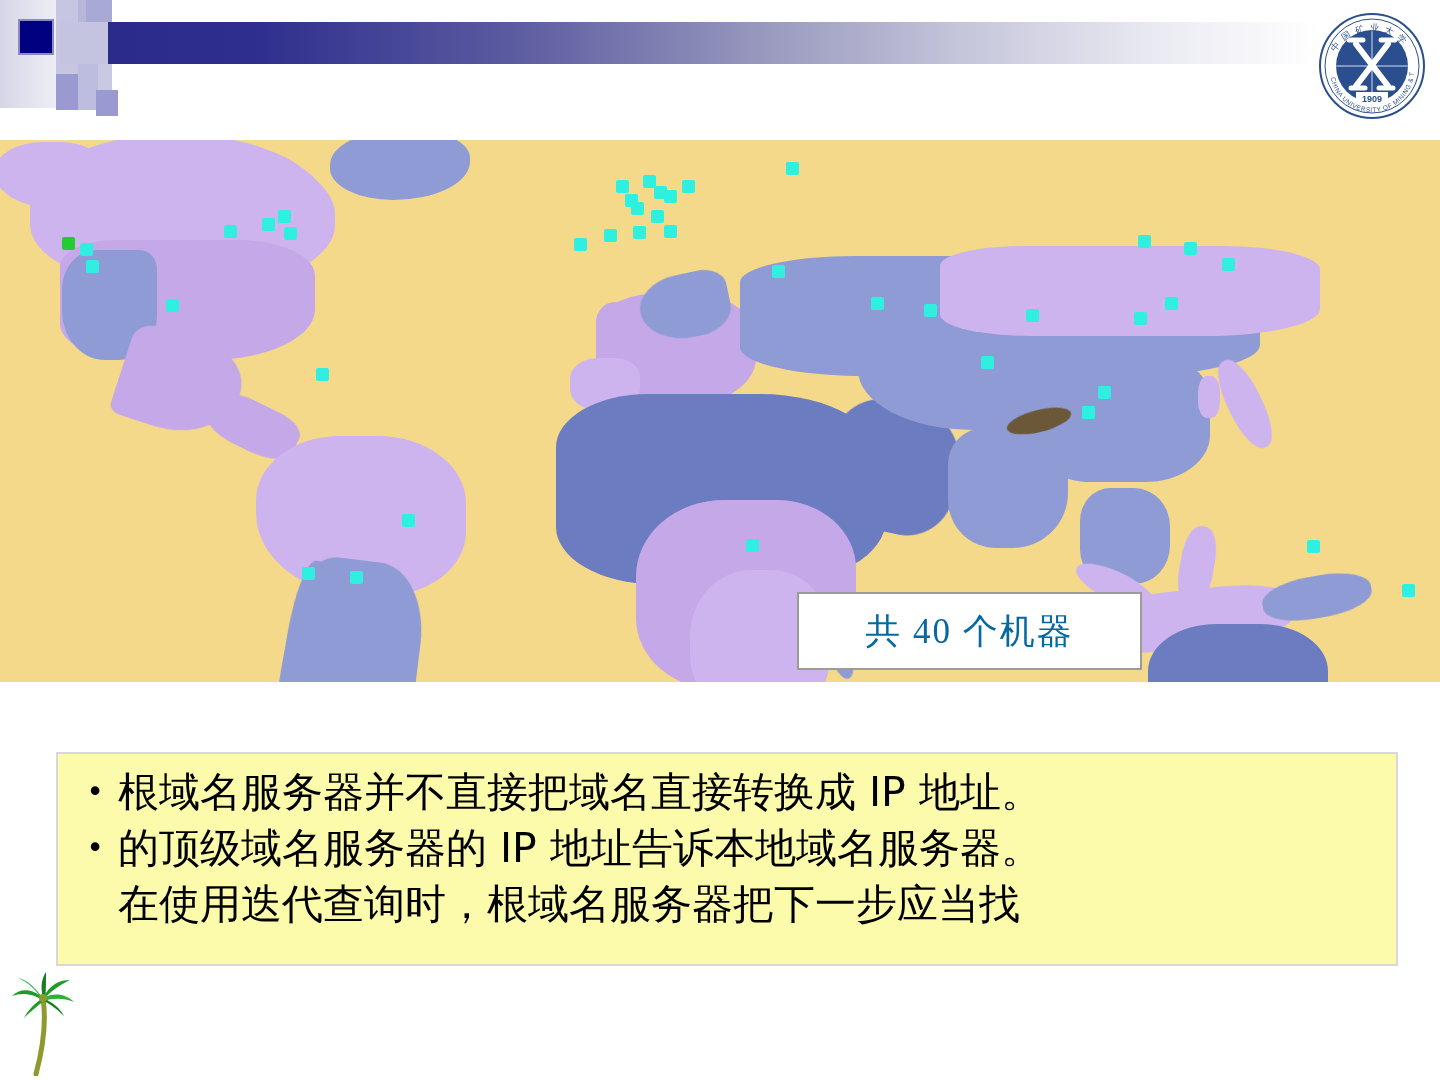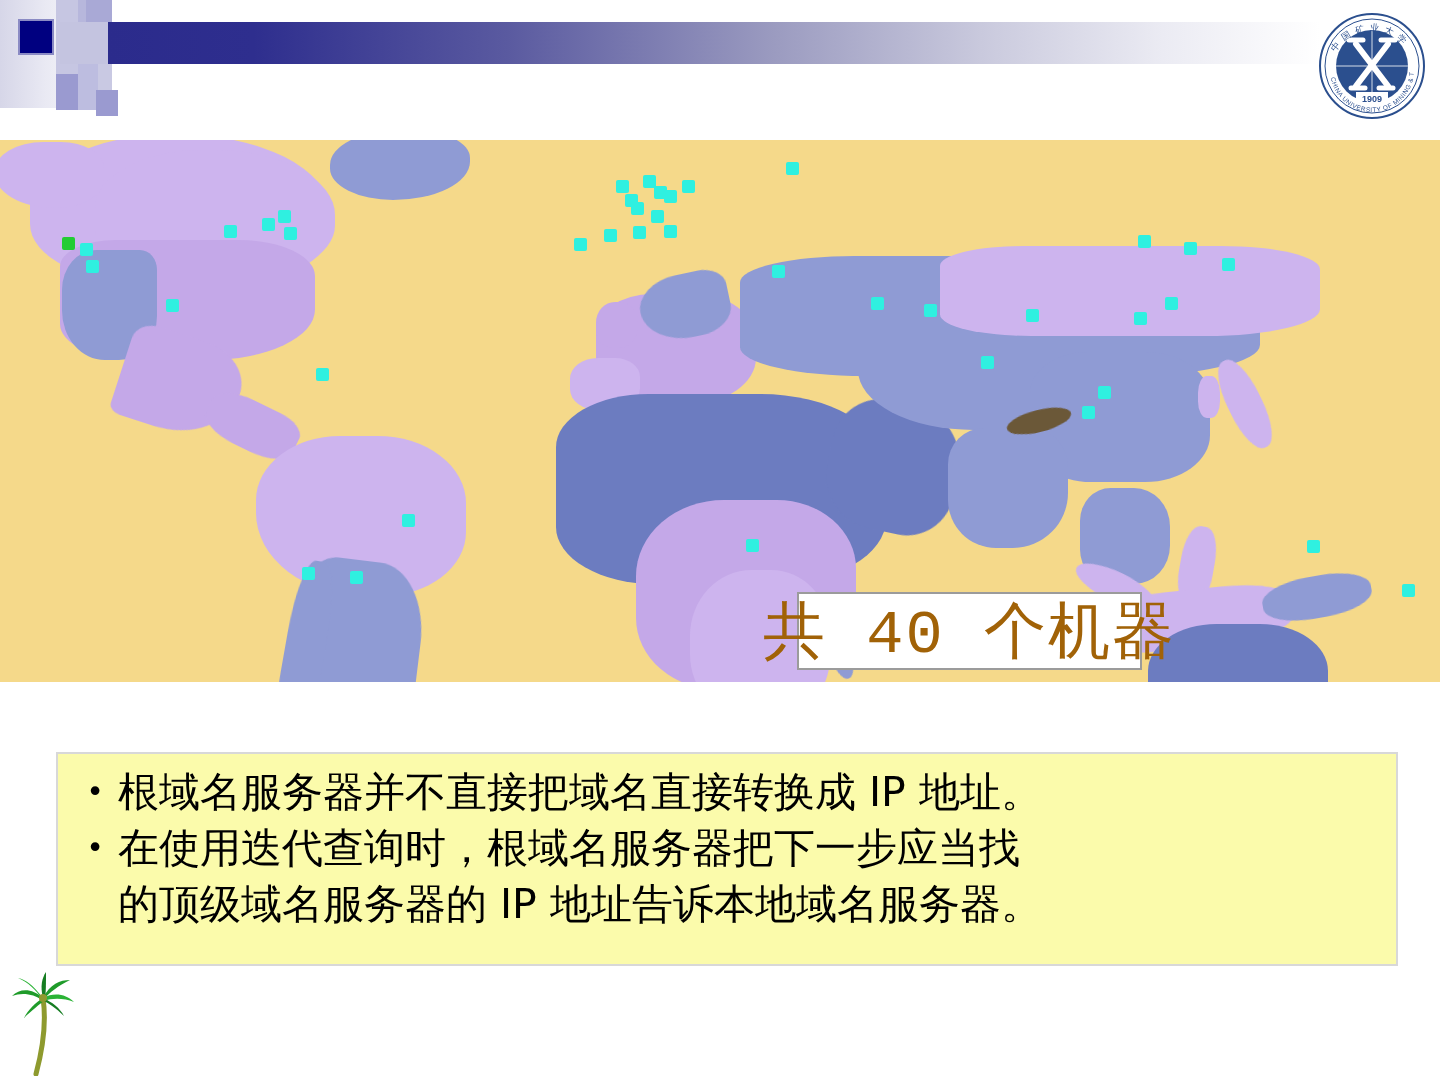--- a/index.html
+++ b/index.html
@@ -113,23 +113,23 @@
     width: 345px;
     height: 78px;
     background: #ffffff;
     border: 2px solid #9b9b9b;
     display: flex;
     align-items: center;
     justify-content: center;
     box-sizing: border-box;
   }
   .count-box span {
-    font-family: Liberation Mono, monospace;
-    font-size: 62px;
-    color: #a16207;
+    font-family: Liberation Serif, serif;
+    font-size: 35px;
+    color: #0369a1;
     letter-spacing: 2px;
     white-space: nowrap;
   }
 
   
   .body-box {
     position: absolute;
     left: 56px;
     top: 752px;
     width: 1342px;
@@ -323,21 +323,21 @@
   </div>
 
   <div class="body-box">
     <div id="bullet-host">
         <div class="bullet-row">
           <div class="bullet-mark">•</div>
           <div class="bullet-text"><span class="cont">根域名服务器并不直接把域名直接转换成 IP 地址。</span></div>
         </div>
         <div class="bullet-row">
           <div class="bullet-mark">•</div>
-          <div class="bullet-text"><span class="cont">在使用迭代查询时，根域名服务器把下一步应当找</span><span class="cont">的顶级域名服务器的 IP 地址告诉本地域名服务器。</span></div>
+          <div class="bullet-text"><span class="cont">的顶级域名服务器的 IP 地址告诉本地域名服务器。</span><span class="cont">在使用迭代查询时，根域名服务器把下一步应当找</span></div>
         </div>
       </div>
   </div>
 
   <div class="palm">
     <svg viewBox="0 0 70 104" width="70" height="104">
       <path d="M33 26 C36 46, 34 72, 26 102" stroke="#8e9a2e" stroke-width="5" fill="none" stroke-linecap="round"></path>
       <path d="M33 26 C22 16, 10 16, 2 24 C12 20, 24 22, 32 28 Z" fill="#1f9b2a"></path>
       <path d="M33 26 C22 12, 16 8, 8 6 C18 10, 26 18, 32 27 Z" fill="#2bb336"></path>
       <path d="M33 26 C40 12, 50 8, 60 8 C48 14, 40 20, 34 27 Z" fill="#1f9b2a"></path>

